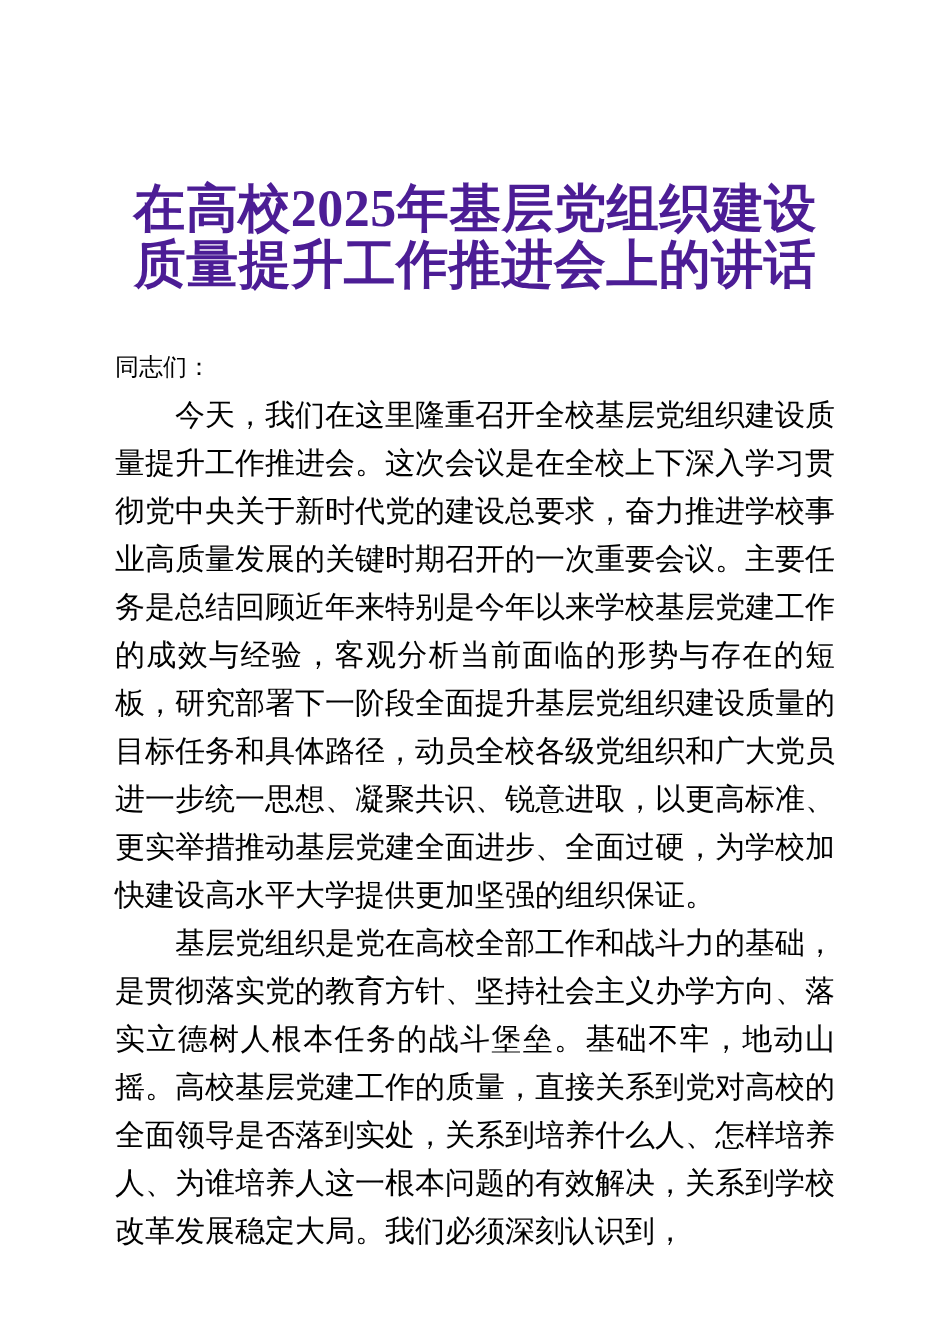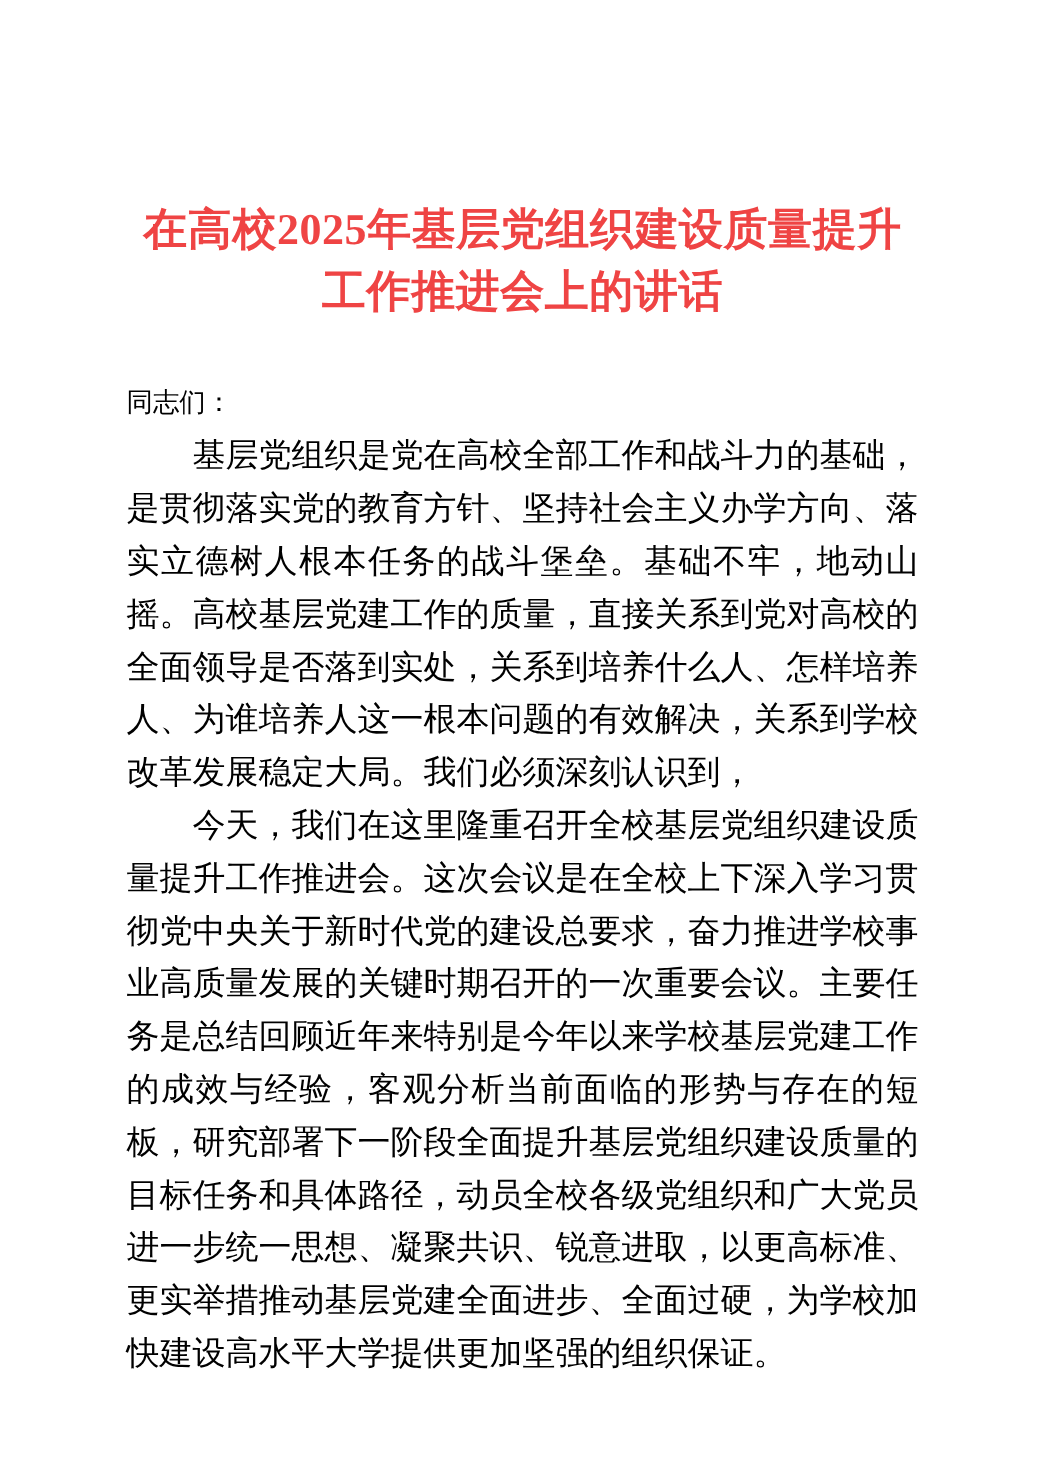--- a/index.html
+++ b/index.html
@@ -24,23 +24,23 @@
     width: 720px;
   }
 
   
   .doc-title {
     margin: 0;
     padding: 0;
     text-align: center;
     font-family: "Liberation Serif", "DejaVu Serif", serif;
     font-weight: bold;
-    font-size: 40px;
+    font-size: 52px;
     line-height: 56px;
-    color: #ef4444;
+    color: #4c1d95;
     letter-spacing: 0.5px;
     padding-top: 181px;
   }
 
   
   .salutation {
     margin: 0;
     padding: 0;
     font-family: "Liberation Sans", "DejaVu Sans", sans-serif;
     font-size: 24px;
@@ -68,18 +68,18 @@
 </head>
 <body>
 
 <div class="page">
   <div class="doc-body">
 
     <h1 class="doc-title">在高校2025年基层党组织建设质量提升工作推进会上的讲话</h1>
 
     <p class="salutation">同志们：</p>
 
+    <p class="para">今天，我们在这里隆重召开全校基层党组织建设质量提升工作推进会。这次会议是在全校上下深入学习贯彻党中央关于新时代党的建设总要求，奋力推进学校事业高质量发展的关键时期召开的一次重要会议。主要任务是总结回顾近年来特别是今年以来学校基层党建工作的成效与经验，客观分析当前面临的形势与存在的短板，研究部署下一阶段全面提升基层党组织建设质量的目标任务和具体路径，动员全校各级党组织和广大党员进一步统一思想、凝聚共识、锐意进取，以更高标准、更实举措推动基层党建全面进步、全面过硬，为学校加快建设高水平大学提供更加坚强的组织保证。</p>
+
     <p class="para">基层党组织是党在高校全部工作和战斗力的基础，是贯彻落实党的教育方针、坚持社会主义办学方向、落实立德树人根本任务的战斗堡垒。基础不牢，地动山摇。高校基层党建工作的质量，直接关系到党对高校的全面领导是否落到实处，关系到培养什么人、怎样培养人、为谁培养人这一根本问题的有效解决，关系到学校改革发展稳定大局。我们必须深刻认识到，</p>
-
-    <p class="para">今天，我们在这里隆重召开全校基层党组织建设质量提升工作推进会。这次会议是在全校上下深入学习贯彻党中央关于新时代党的建设总要求，奋力推进学校事业高质量发展的关键时期召开的一次重要会议。主要任务是总结回顾近年来特别是今年以来学校基层党建工作的成效与经验，客观分析当前面临的形势与存在的短板，研究部署下一阶段全面提升基层党组织建设质量的目标任务和具体路径，动员全校各级党组织和广大党员进一步统一思想、凝聚共识、锐意进取，以更高标准、更实举措推动基层党建全面进步、全面过硬，为学校加快建设高水平大学提供更加坚强的组织保证。</p>
 
   </div>
 </div>
 
 </body></html>

